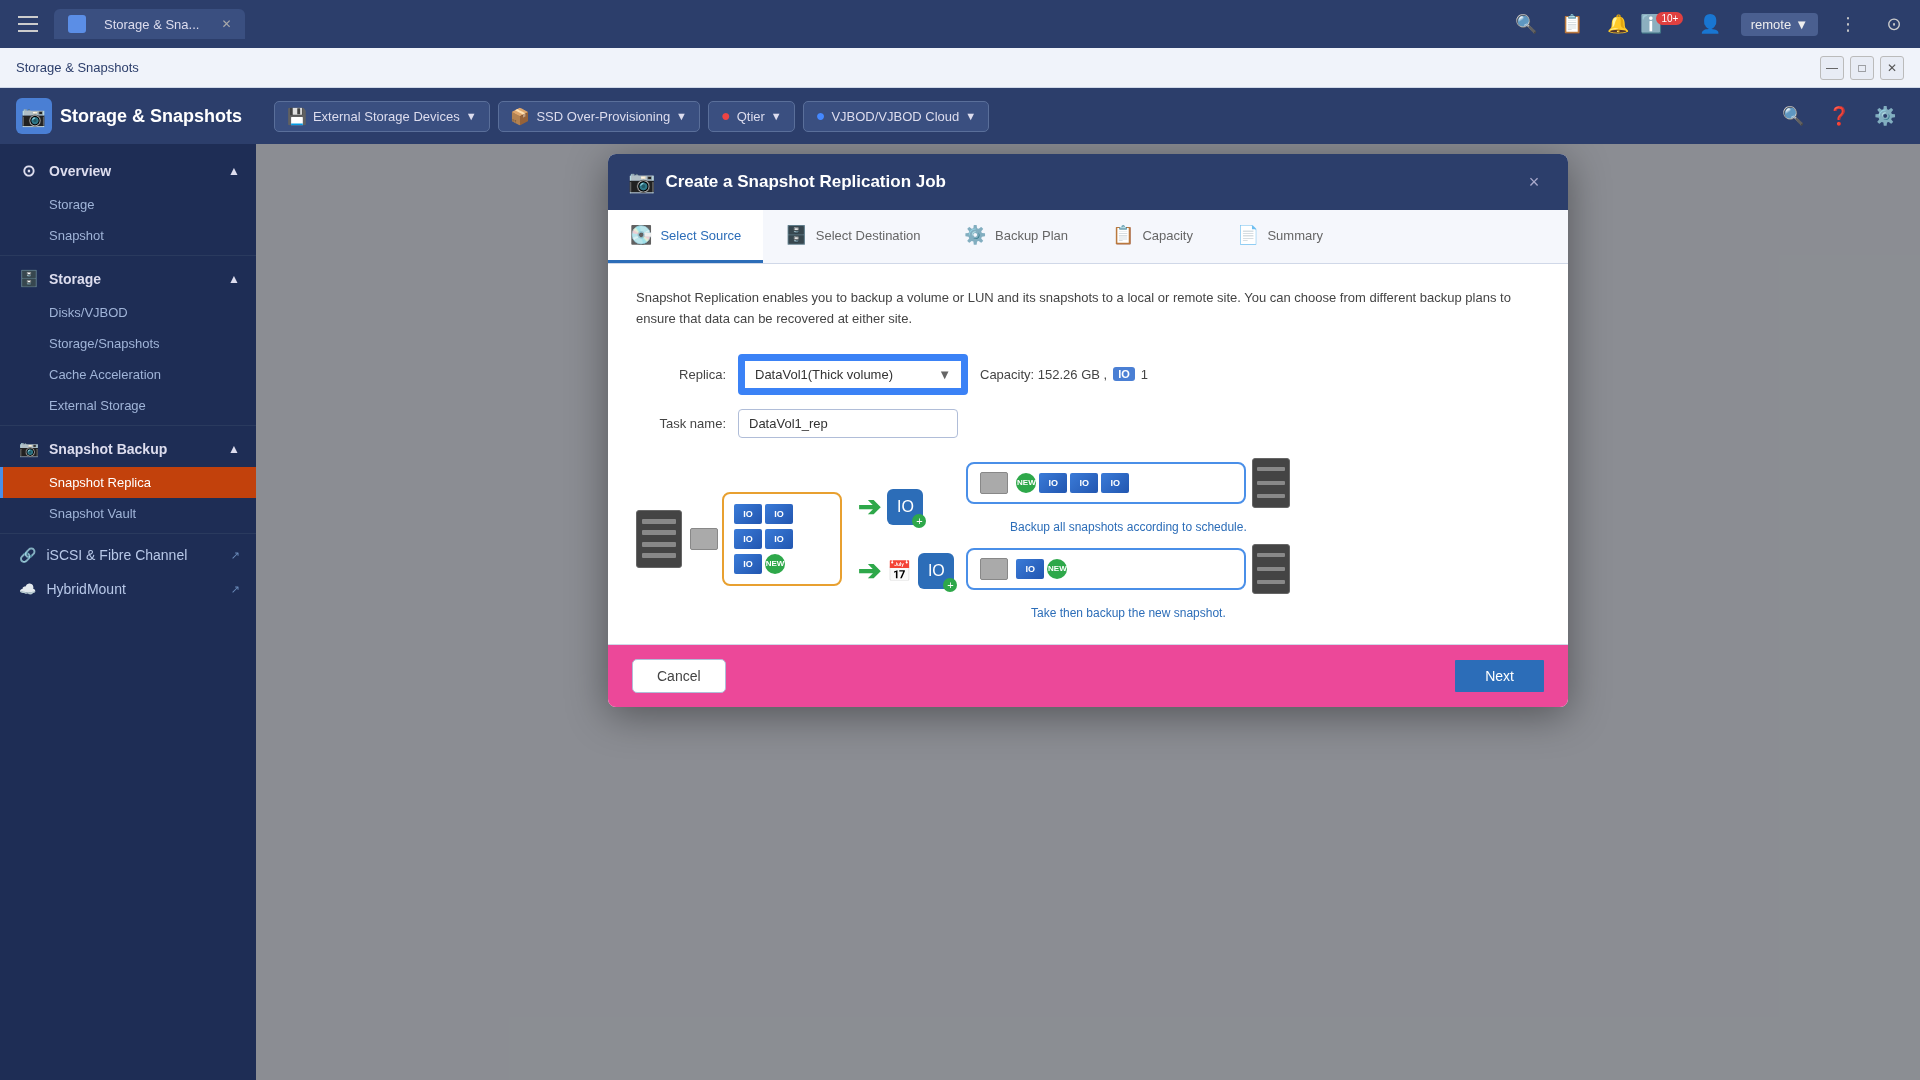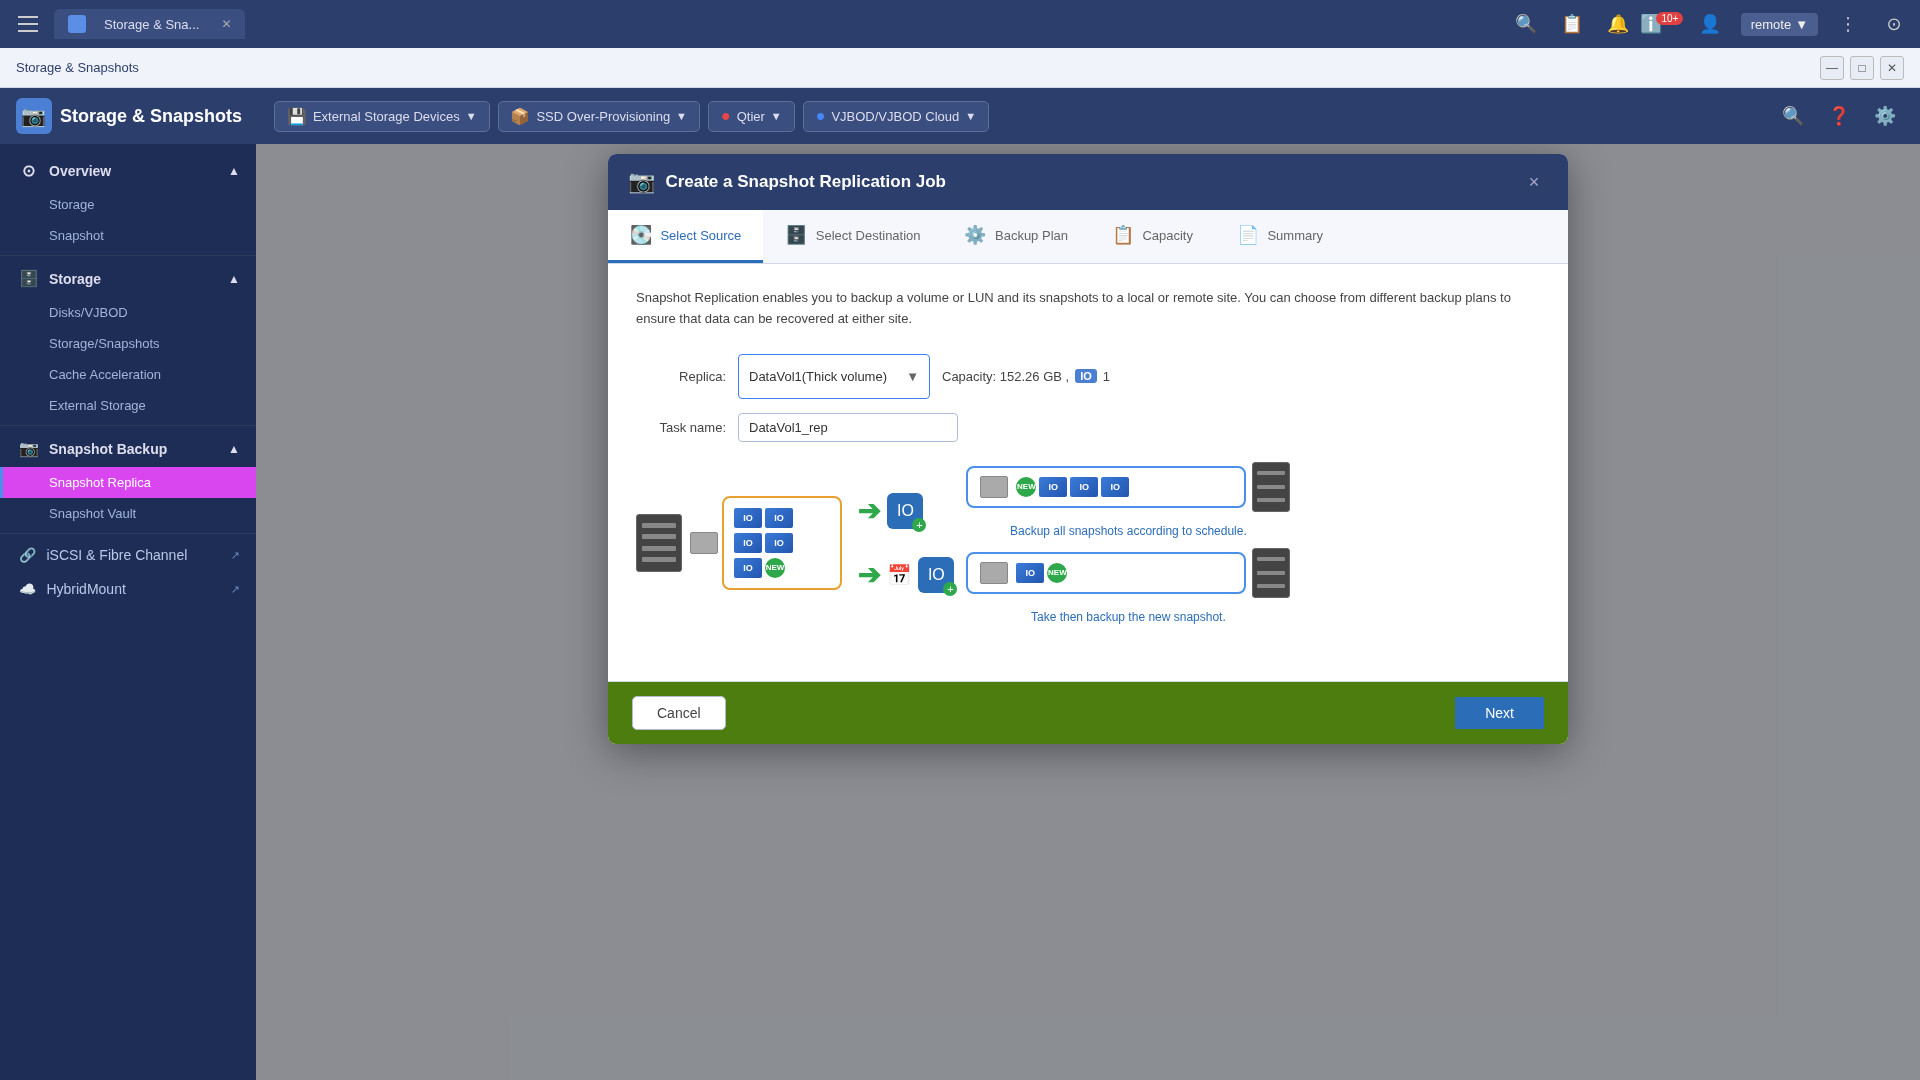--- a/index.html
+++ b/index.html
@@ -137,21 +137,21 @@
     .sidebar-item .item-icon { font-size: 16px; width: 20px; text-align: center; }
     .sidebar-item .arrow { margin-left: auto; font-size: 12px; }
     .sidebar-sub-item {
       display: flex; align-items: center;
       padding: 8px 16px 8px 46px;
       cursor: pointer;
       font-size: 13px;
       color: #a0b4d8;
       border-left: 3px solid transparent;
     }
-    .sidebar-sub-item.active { background: #d946ef; color: white; border-left-color: #4a8fe8; }
+    .sidebar-sub-item.active { background: #c2410c; color: white; border-left-color: #4a8fe8; }
     .sidebar-divider { height: 1px; background: #2a3a5e; margin: 4px 0; }
     .sidebar-external-item {
       display: flex; align-items: center; gap: 10px;
       padding: 9px 16px;
       cursor: pointer;
       font-size: 14px;
       color: #b8c8e8;
       border-left: 3px solid transparent;
     }
     .ext-link-icon { font-size: 11px; margin-left: auto; color: #6a8ab8; }
@@ -250,27 +250,27 @@
       gap: 12px;
       margin-bottom: 14px;
     }
     .form-label {
       font-size: 13px;
       color: #444;
       width: 90px;
       text-align: right;
     }
     .form-select {
-      border: 1px solid #3b82f6;
+      border: 7px solid #3b82f6;
       border-radius: 4px;
-      padding: 14px 10px;
+      padding: 6px 10px;
       font-size: 13px;
       color: #333;
       background: white;
-      width: 192px;
+      width: 230px;
       cursor: pointer;
       display: flex; align-items: center; justify-content: space-between;
     }
     .form-select-arrow { color: #666; }
     .form-capacity {
       font-size: 13px;
       color: #444;
       display: flex; align-items: center; gap: 6px;
     }
     .capacity-icon {
@@ -287,27 +287,26 @@
       background: white;
     }
 
     
     .arrow-green {
       font-size: 28px; color: #2ea84a; font-weight: bold;
     }
 
     
     .modal-footer {
-      background: #4d7c0f;
+      background: #ec4899;
       border-top: 1px solid #d0d8e8;
       padding: 14px 24px;
       display: flex;
       align-items: center;
       justify-content: space-between;
-      margin-top: 33px;
     }
     .btn-cancel {
       background: white;
       border: 1px solid #b0bdd8;
       border-radius: 5px;
       padding: 8px 24px;
       font-size: 14px;
       color: #444;
       cursor: pointer;
     }

